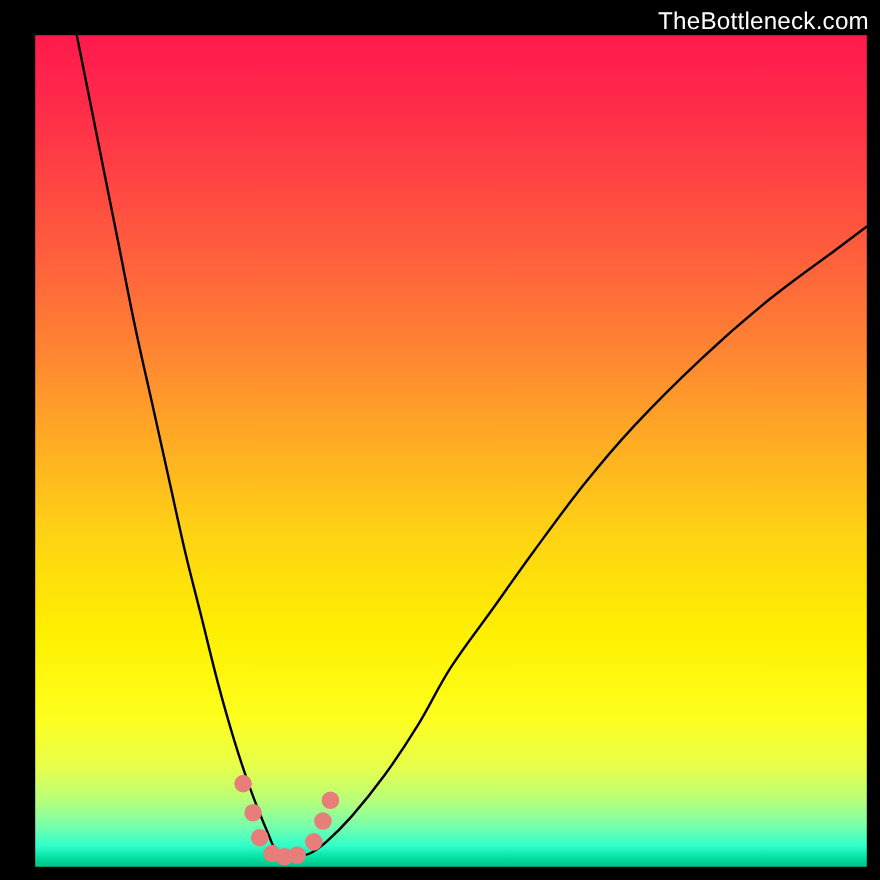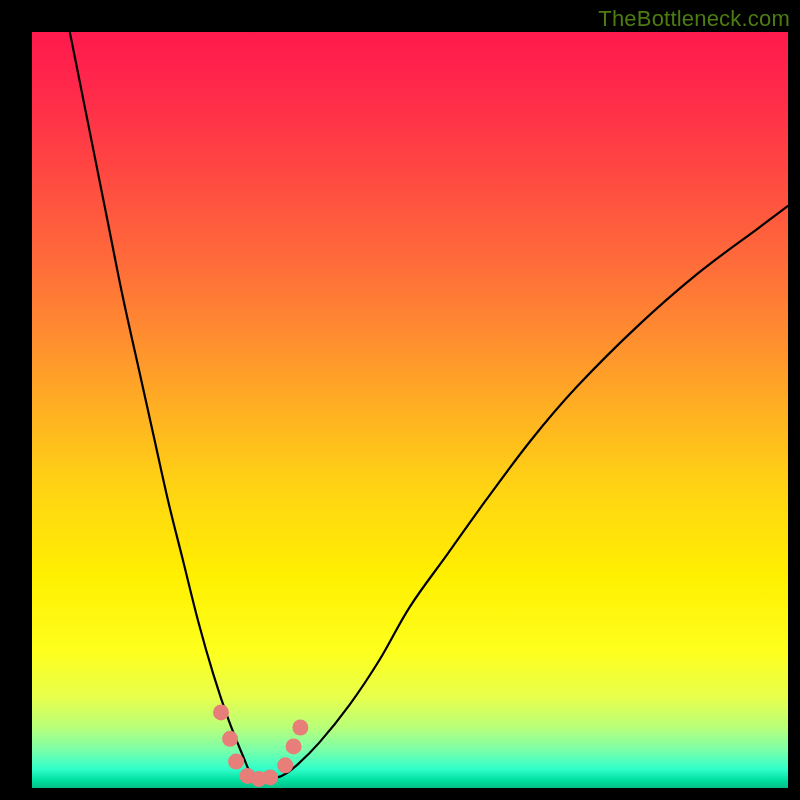--- a/index.html
+++ b/index.html
@@ -47,21 +47,21 @@
       #7affaa 95%,
       #30ffca 97.5%,
       #00dfa0 99%,
       #00c088 100%
     );
   }
   .watermark {
     position: absolute;
     top: 6px;
     right: 10px;
-    color: #4d7c0f;
+    color: #ffffff;
     font-size: 22px;
     font-weight: 500;
     letter-spacing: 0.2px;
     user-select: none;
   }
   svg.curve {
     position: absolute;
     left: 0;
     top: 0;
     width: 100%;

